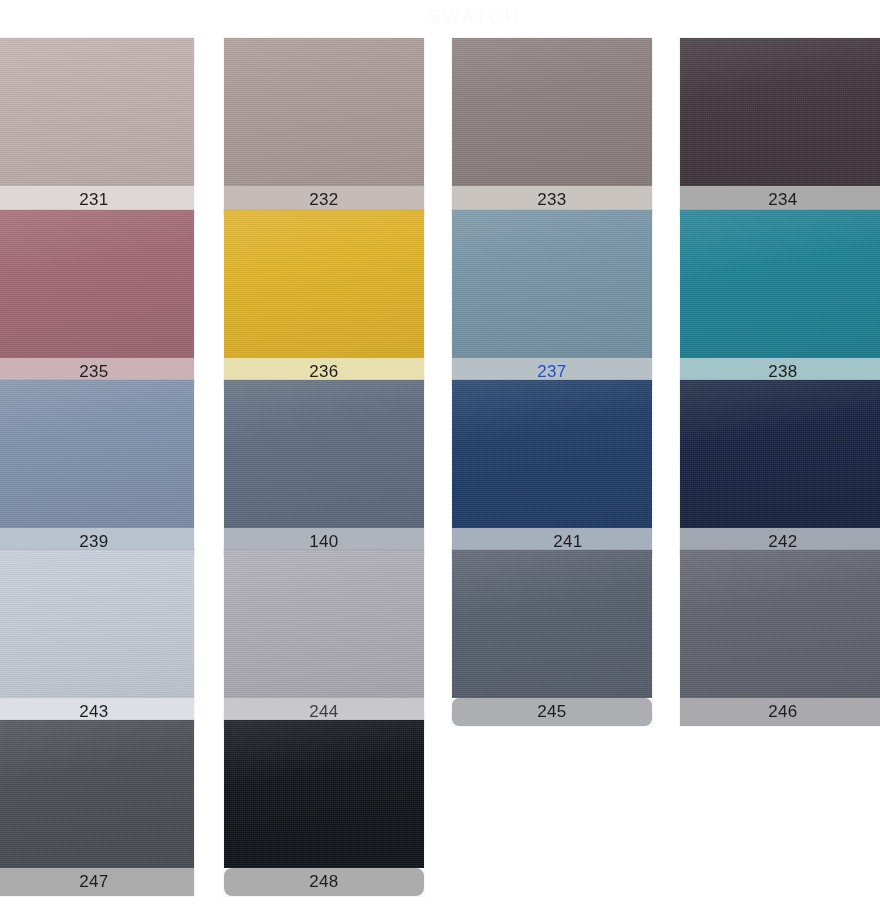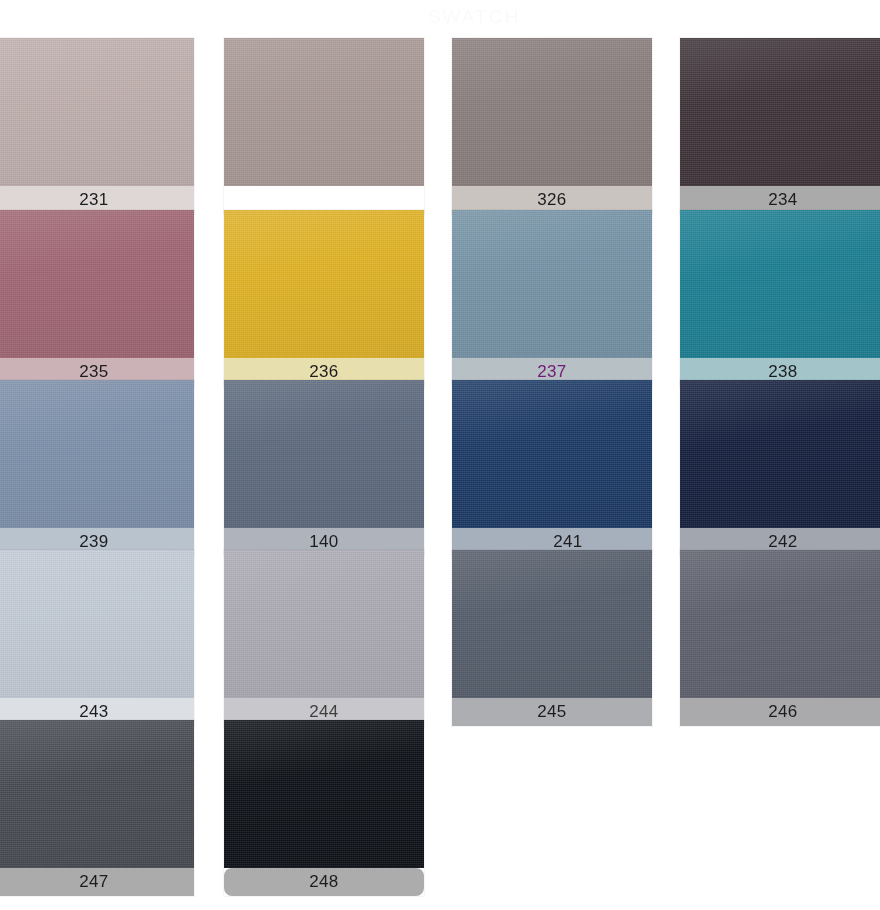--- a/index.html
+++ b/index.html
@@ -109,29 +109,30 @@
             </div>
             <div class="swatch-label" style="background: rgb(223, 215, 214); color: rgb(29, 29, 31);">231</div>
           </div>
         </div>
         <div class="swatch-cell col-2">
           <div class="swatch-card">
             <div class="swatch-color" style="background: rgb(169, 153, 149);">
               <div class="swatch-texture"></div>
               <div class="swatch-sheen"></div>
             </div>
+            <div class="swatch-label" style="background: rgb(197, 188, 185); color: rgb(29, 29, 31);">232</div>
           </div>
         </div>
         <div class="swatch-cell col-3">
           <div class="swatch-card">
             <div class="swatch-color" style="background: rgb(138, 126, 126);">
               <div class="swatch-texture"></div>
               <div class="swatch-sheen"></div>
             </div>
-            <div class="swatch-label" style="background: rgb(201, 196, 191); color: rgb(29, 29, 31);">326</div>
+            <div class="swatch-label" style="background: rgb(201, 196, 191); color: rgb(29, 29, 31);">233</div>
           </div>
         </div>
         <div class="swatch-cell col-4">
           <div class="swatch-card">
             <div class="swatch-color" style="background: rgb(62, 51, 57);">
               <div class="swatch-texture"></div>
               <div class="swatch-sheen"></div>
             </div>
             <div class="swatch-label" style="background: rgb(170, 170, 170); color: rgb(29, 29, 31);">234</div>
           </div>
@@ -155,21 +156,21 @@
             </div>
             <div class="swatch-label" style="background: rgb(232, 223, 174); color: rgb(29, 29, 31);">236</div>
           </div>
         </div>
         <div class="swatch-cell col-3">
           <div class="swatch-card">
             <div class="swatch-color" style="background: rgb(117, 147, 166);">
               <div class="swatch-texture"></div>
               <div class="swatch-sheen"></div>
             </div>
-            <div class="swatch-label" style="background: rgb(183, 192, 197); color: #701a75;">237</div>
+            <div class="swatch-label" style="background: rgb(183, 192, 197); color: #1d4ed8;">237</div>
           </div>
         </div>
         <div class="swatch-cell col-4">
           <div class="swatch-card">
             <div class="swatch-color" style="background: rgb(27, 127, 146);">
               <div class="swatch-texture"></div>
               <div class="swatch-sheen"></div>
             </div>
             <div class="swatch-label" style="background: rgb(163, 196, 200); color: rgb(29, 29, 31);">238</div>
           </div>
@@ -231,21 +232,21 @@
             </div>
             <div class="swatch-label" style="background: rgb(200, 199, 203); color: #404040;">244</div>
           </div>
         </div>
         <div class="swatch-cell col-3">
           <div class="swatch-card">
             <div class="swatch-color" style="background: rgb(85, 93, 107);">
               <div class="swatch-texture"></div>
               <div class="swatch-sheen"></div>
             </div>
-            <div class="swatch-label" style="background: rgb(173, 174, 178); color: rgb(29, 29, 31);">245</div>
+            <div class="swatch-label" style="background: rgb(173, 174, 178); color: rgb(29, 29, 31); border-radius: 7px;">245</div>
           </div>
         </div>
         <div class="swatch-cell col-4">
           <div class="swatch-card">
             <div class="swatch-color" style="background: rgb(94, 96, 108);">
               <div class="swatch-texture"></div>
               <div class="swatch-sheen"></div>
             </div>
             <div class="swatch-label" style="background: rgb(170, 170, 173); color: rgb(29, 29, 31);">246</div>
           </div>

